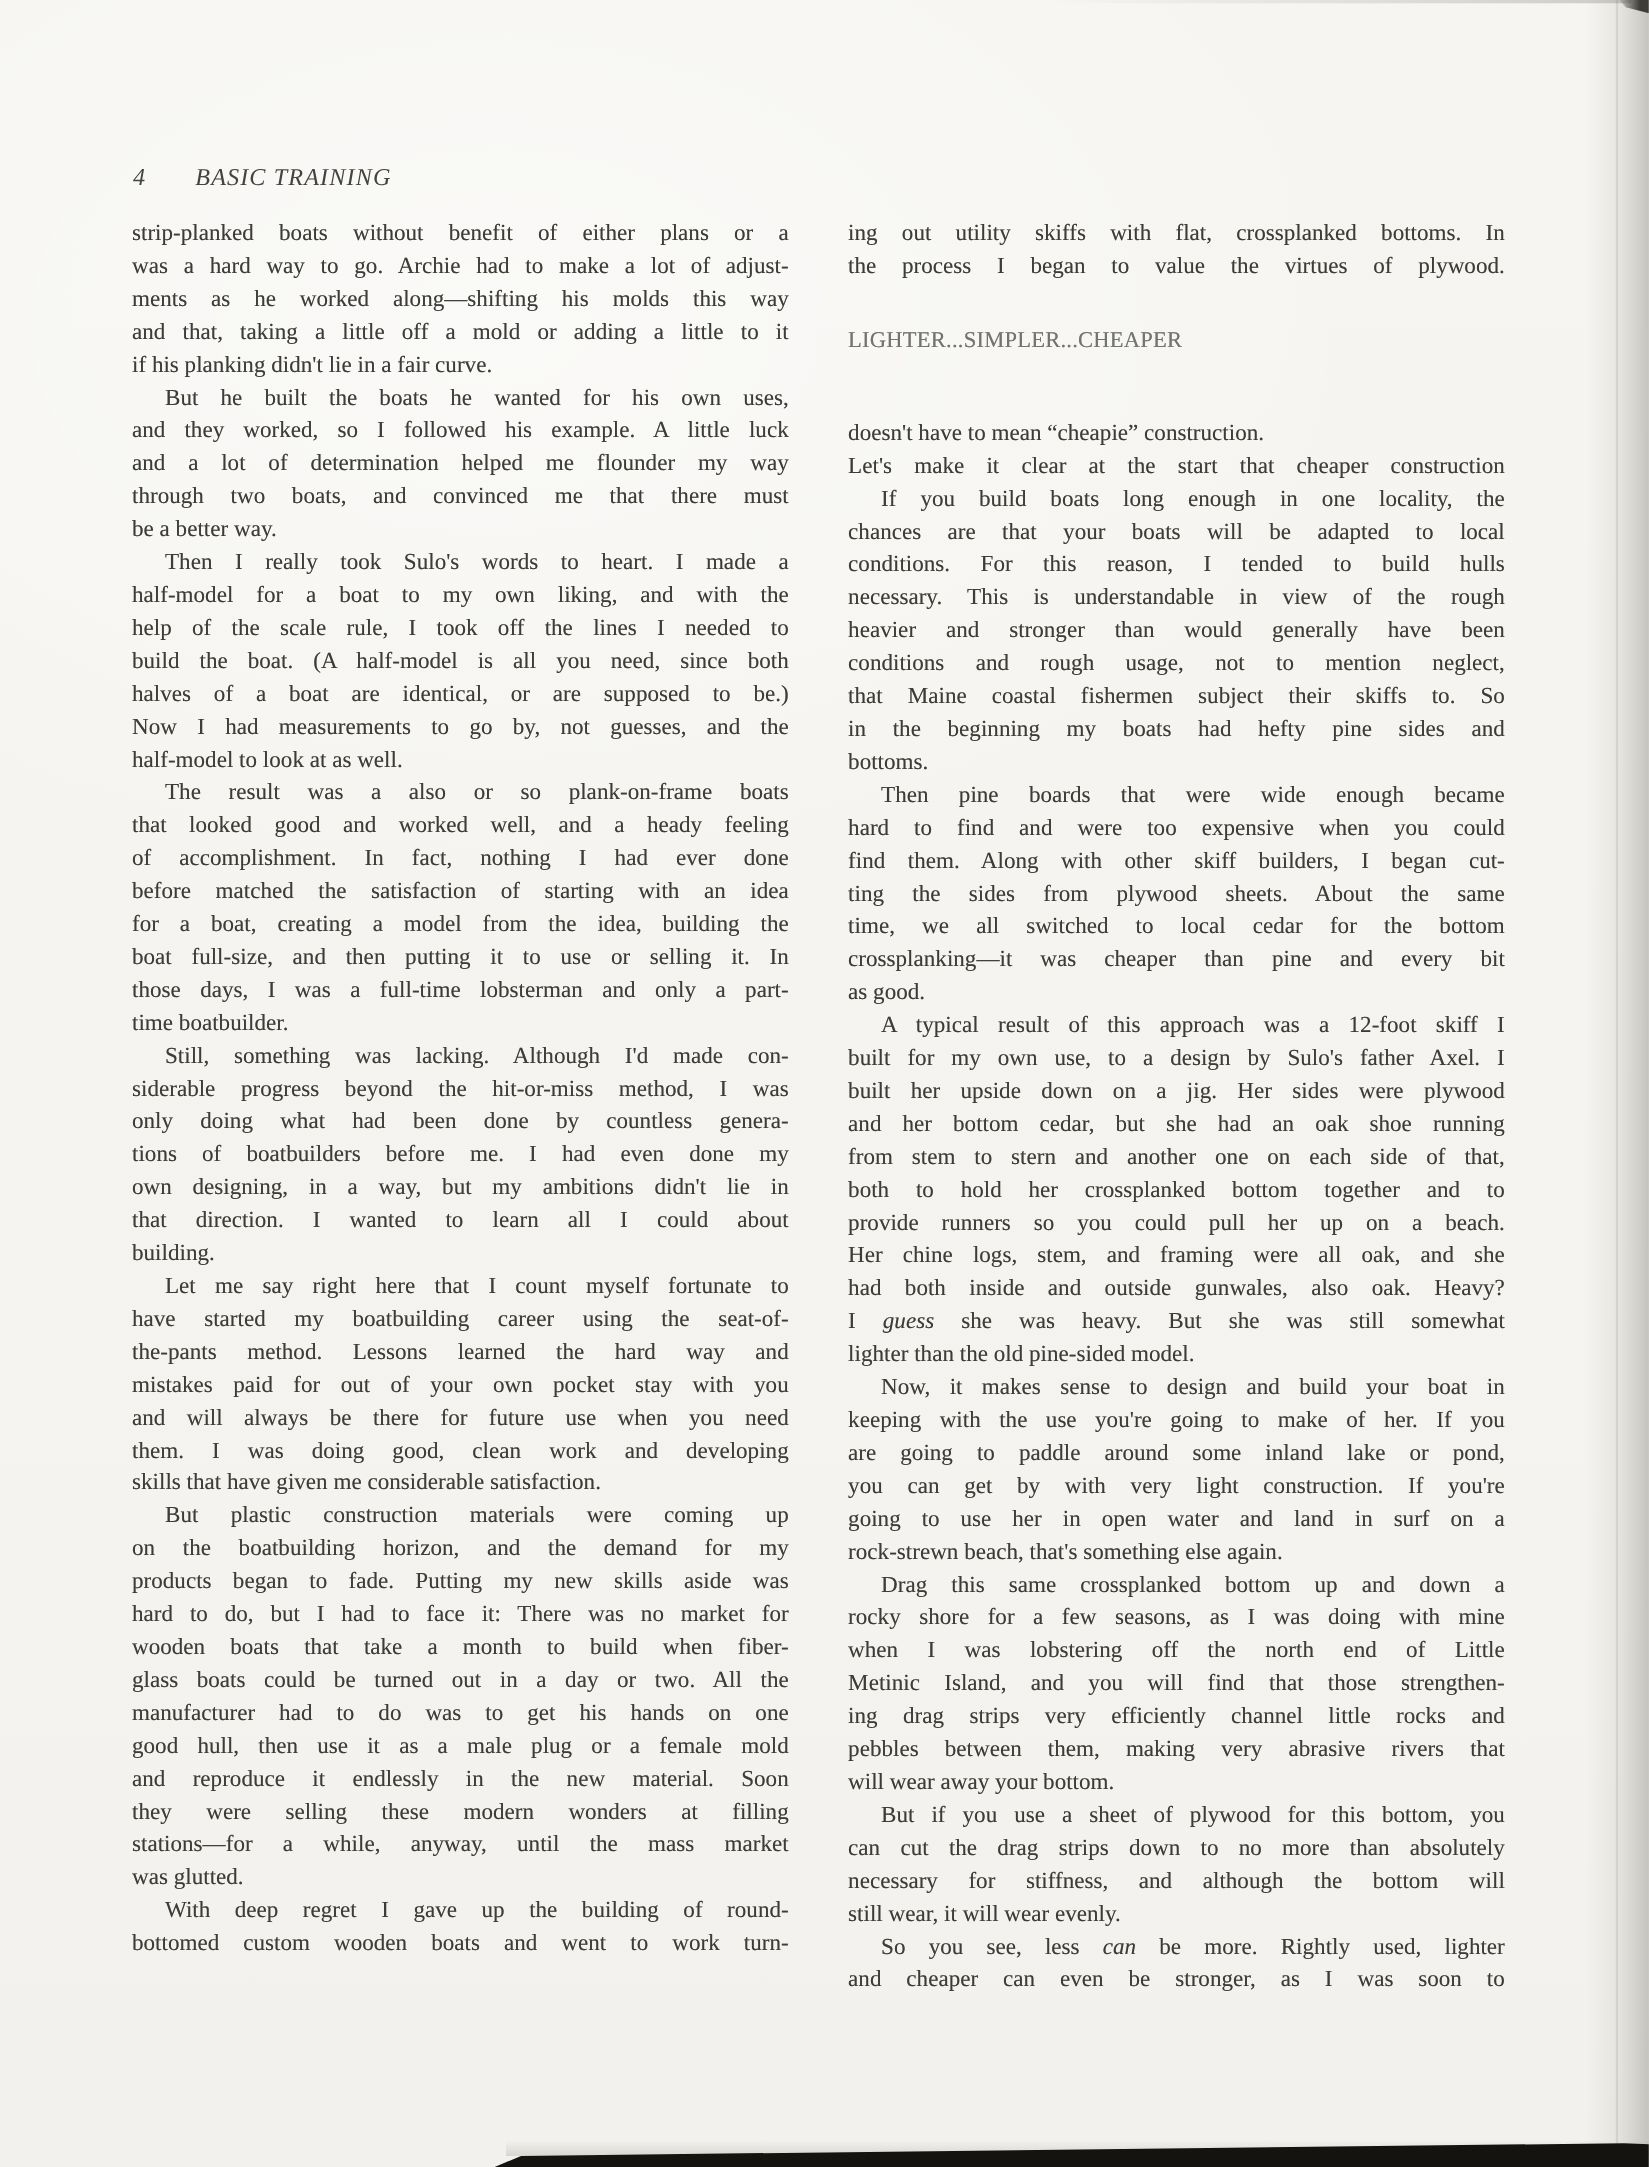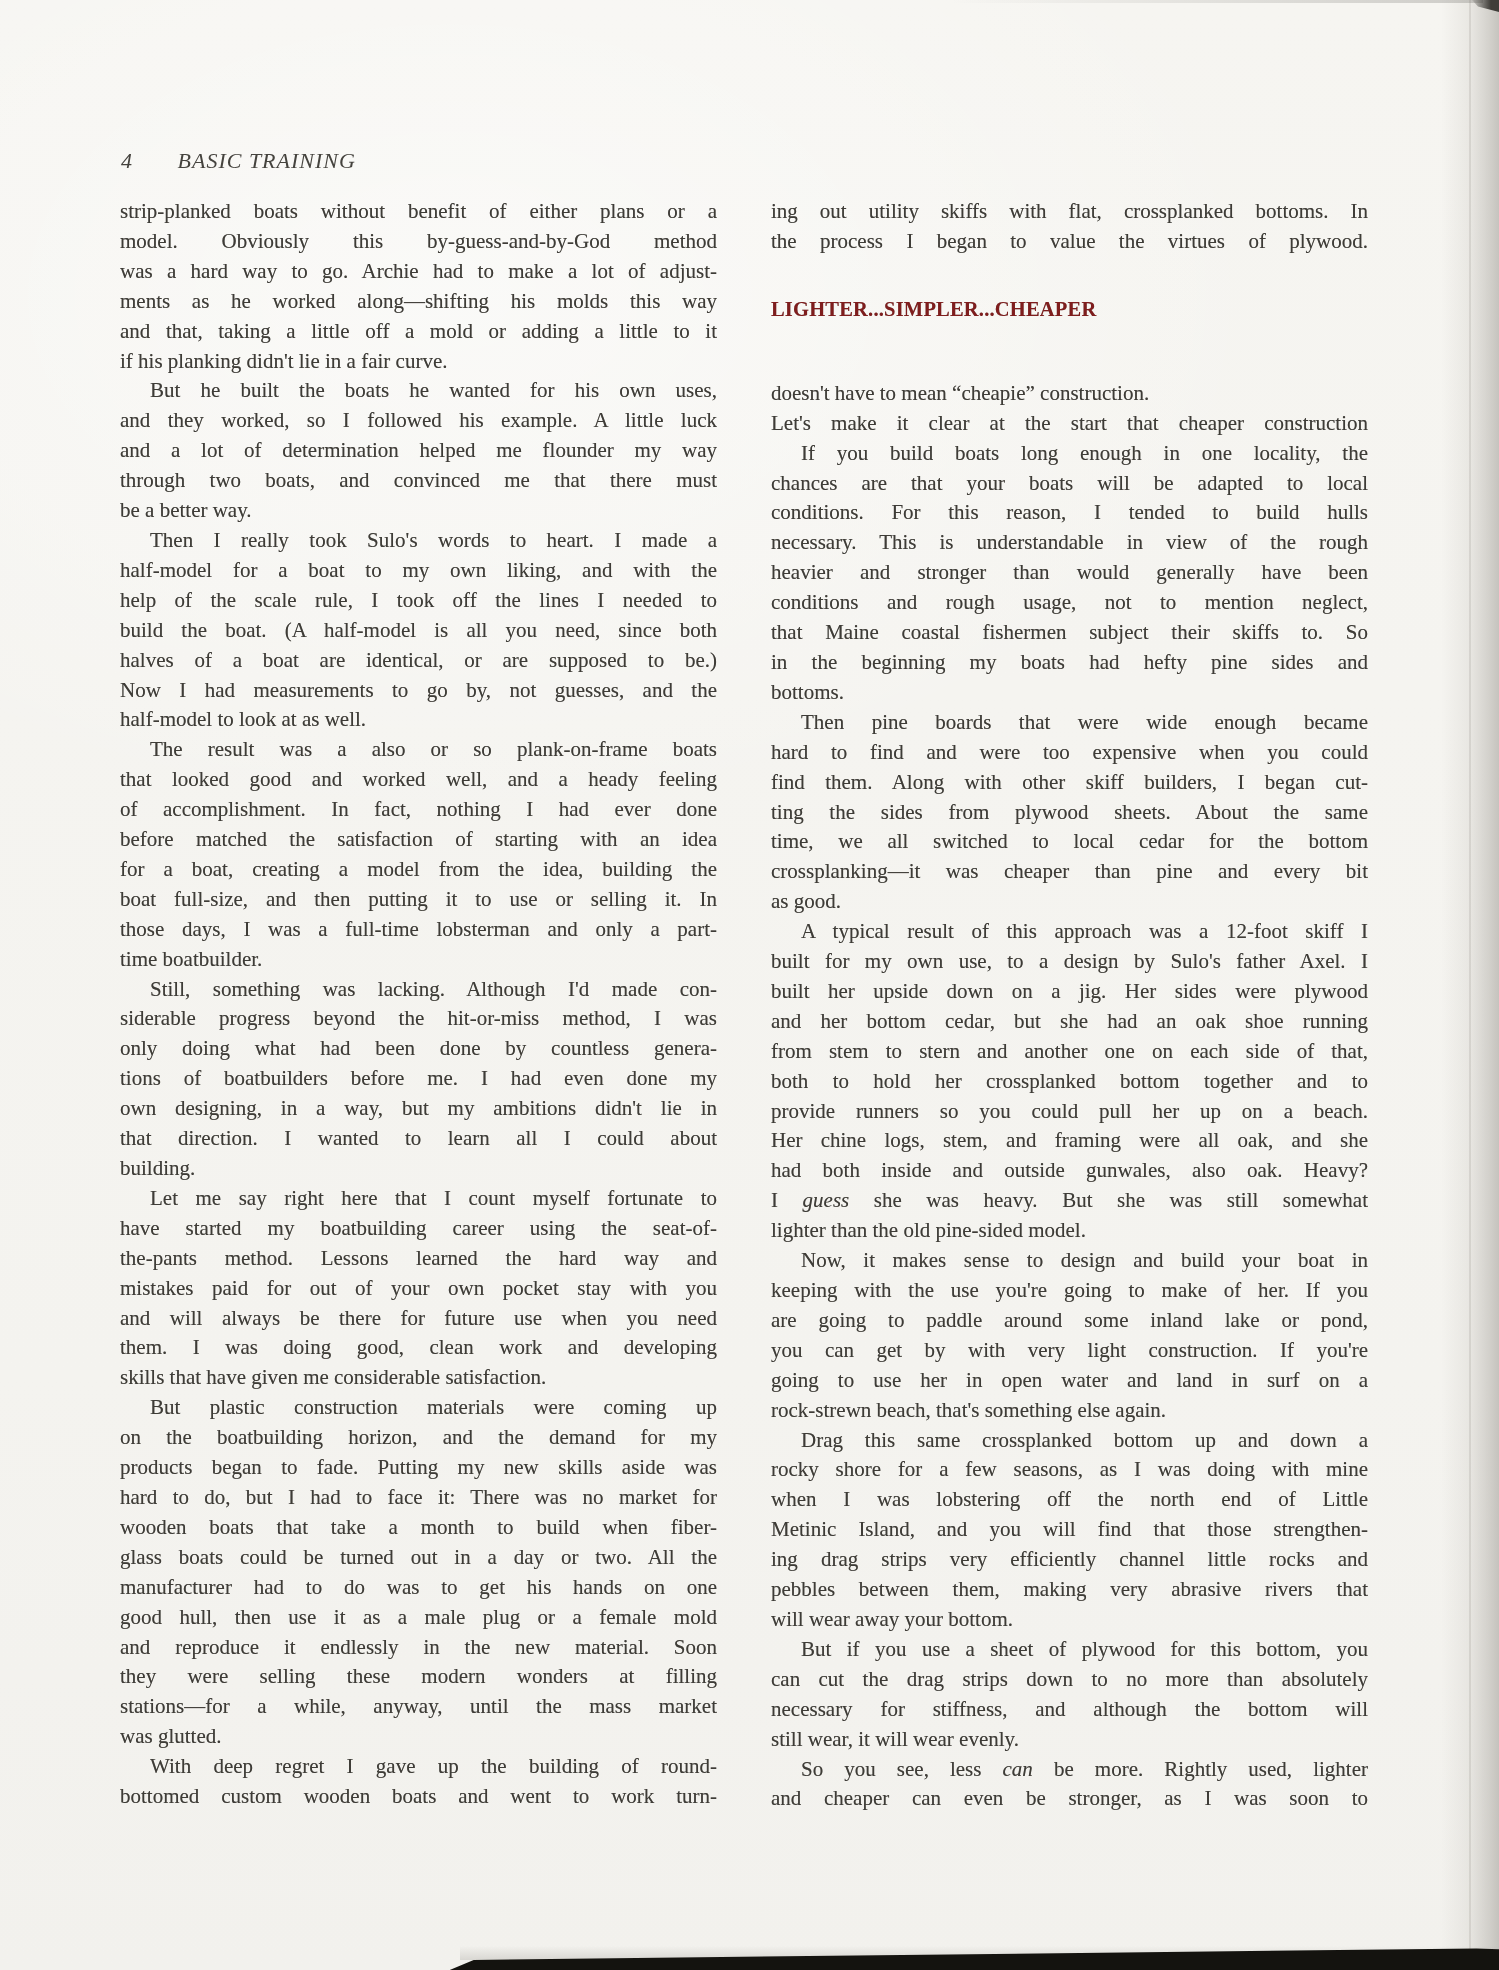--- a/index.html
+++ b/index.html
@@ -23,22 +23,22 @@
     font-size:21px;line-height:29.9px;
     text-shadow:0 0 0.5px rgba(62,60,55,0.45);
   }
   .col-left{left:120px;}
   .col-right{left:771px;}
   .para{margin:0;}
   .line{text-align:justify;text-align-last:justify;}
   .line.end{text-align-last:left;}
   .para.indent .line:first-child{text-indent:30px;}
   .heading{
-    font-weight:bold;font-size:20.5px;line-height:30px;
-    margin-top:37px;margin-bottom:55px;letter-spacing:0.2px;color:#7f1d1d;
+    font-weight:normal;font-size:20.5px;line-height:30px;
+    margin-top:37px;margin-bottom:55px;letter-spacing:0.2px;color:#737373;
     text-align:right;text-align-last:left;
   }
   i{font-style:italic;}
   
   .edge-right{
     position:absolute;top:0;right:0;width:58px;height:100%;
     background:linear-gradient(to right, rgba(205,202,196,0) 0%, rgba(203,200,194,0.30) 50%, rgba(184,181,175,0.55) 82%, rgba(172,169,163,0.65) 100%);
   }
   .edge-right-line{
     position:absolute;top:0;left:1469px;width:2px;height:100%;
@@ -68,21 +68,20 @@
 
 <div class="sheet">
 
   <div class="running-header">
     <span>4</span><span class="running-title">BASIC TRAINING</span>
   </div>
 
   <div class="col col-left">
       <div class="para">
         <div class="line">strip-planked boats without benefit of either plans or a</div>
-        <div class="line">model. Obviously this by-guess-and-by-God method</div>
         <div class="line">was a hard way to go. Archie had to make a lot of adjust-</div>
         <div class="line">ments as he worked along—shifting his molds this way</div>
         <div class="line">and that, taking a little off a mold or adding a little to it</div>
         <div class="line end">if his planking didn't lie in a fair curve.</div>
       </div>
       <div class="para indent">
         <div class="line">But he built the boats he wanted for his own uses,</div>
         <div class="line">and they worked, so I followed his example. A little luck</div>
         <div class="line">and a lot of determination helped me flounder my way</div>
         <div class="line">through two boats, and convinced me that there must</div>

